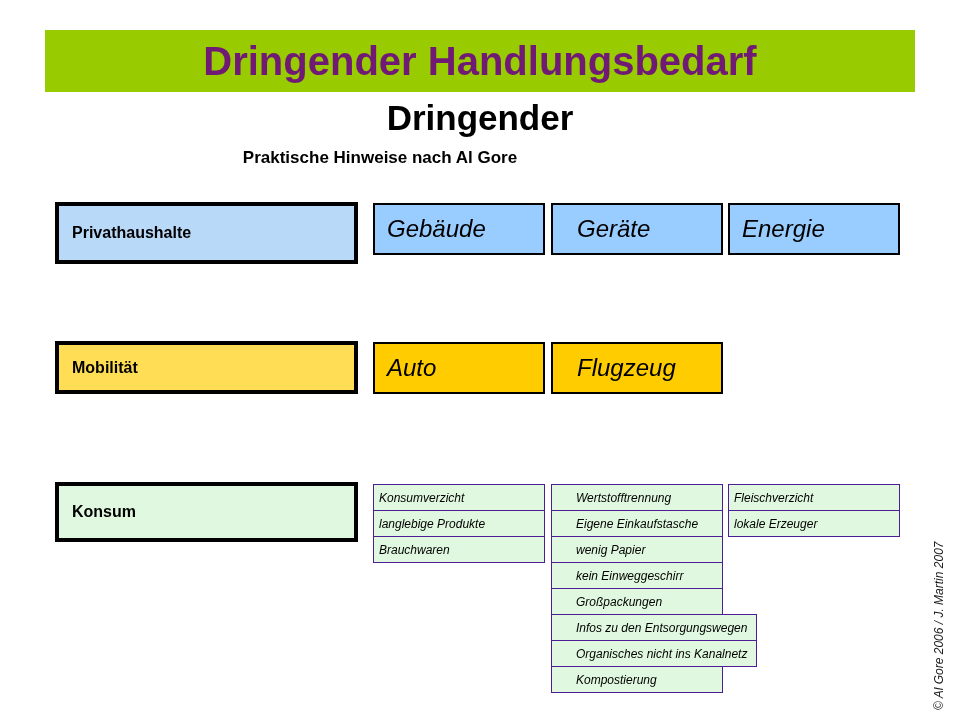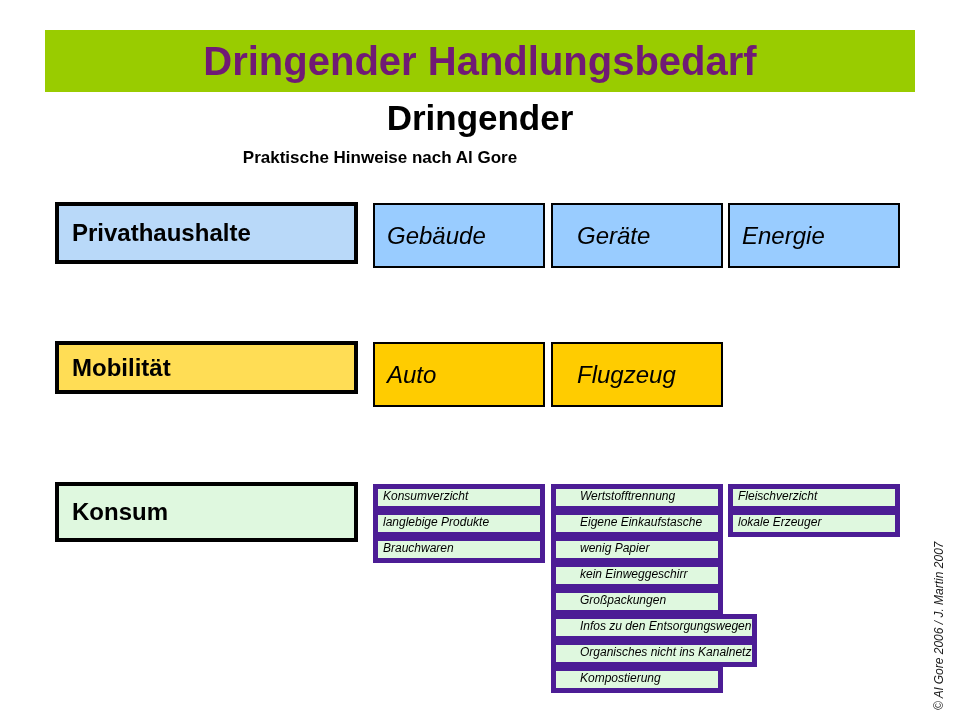--- a/index.html
+++ b/index.html
@@ -43,45 +43,45 @@
     font-weight: bold;
     color: #000000;
   }
   .label-box {
     position: absolute;
     left: 55px;
     width: 303px;
     border: 4px solid #000000;
     display: flex; align-items: center;
     padding-left: 13px;
-    font-size: 24px;
+    font-size: 16px;
     font-weight: bold;
     color: #000000;
   }
   .label-blue   { top: 202px; height: 62px; background: #B9D9F9; }
   .label-yellow { top: 341px; height: 53px; background: #FFDD55; }
   .label-green  { top: 482px; height: 60px; background: #DFF8DF; }
   .item-box {
     position: absolute;
-    width: 172px; height: 65px;
+    width: 172px; height: 52px;
     border: 2px solid #000000;
     display: flex; align-items: center;
     padding-left: 12px;
     font-size: 24px;
     font-style: italic;
     color: #000000;
   }
   .item-blue   { background: #99CCFF; top: 203px; }
   .item-yellow { background: #FFCC00; top: 342px; }
   .small-box {
     position: absolute;
     width: 172px; height: 27px;
-    border: 5px solid #4c1d95;
+    border: 1px solid #4c1d95;
     background: #DFF8DF;
-    display: flex; 
+    display: flex; align-items: center;
     padding-left: 5px;
     font-size: 12px;
     font-style: italic;
     color: #000000;
   }
   .small-box.wide { width: 206px; }
   .col1 { left: 373px; }
   .col2 { left: 551px; padding-left: 24px; }
   .col3 { left: 728px; }
   .copyright {

